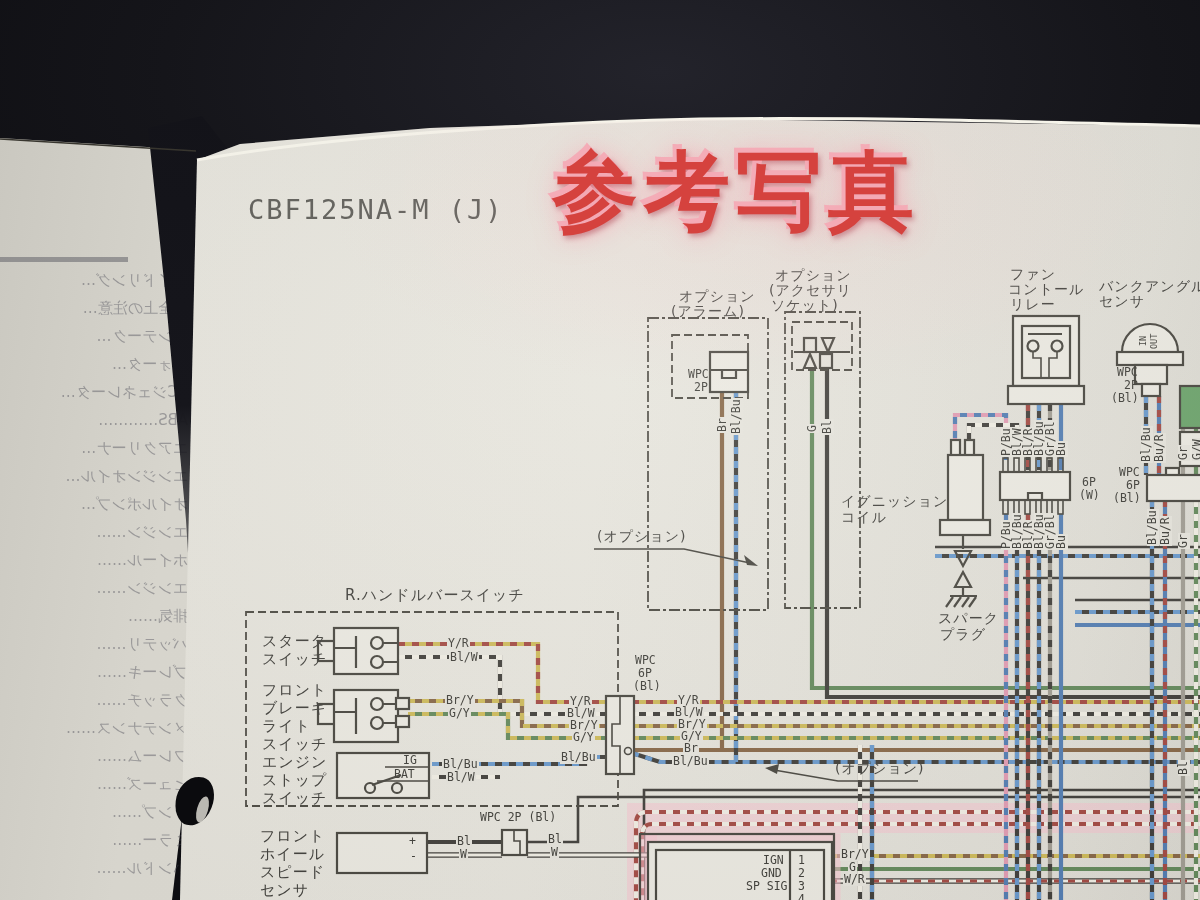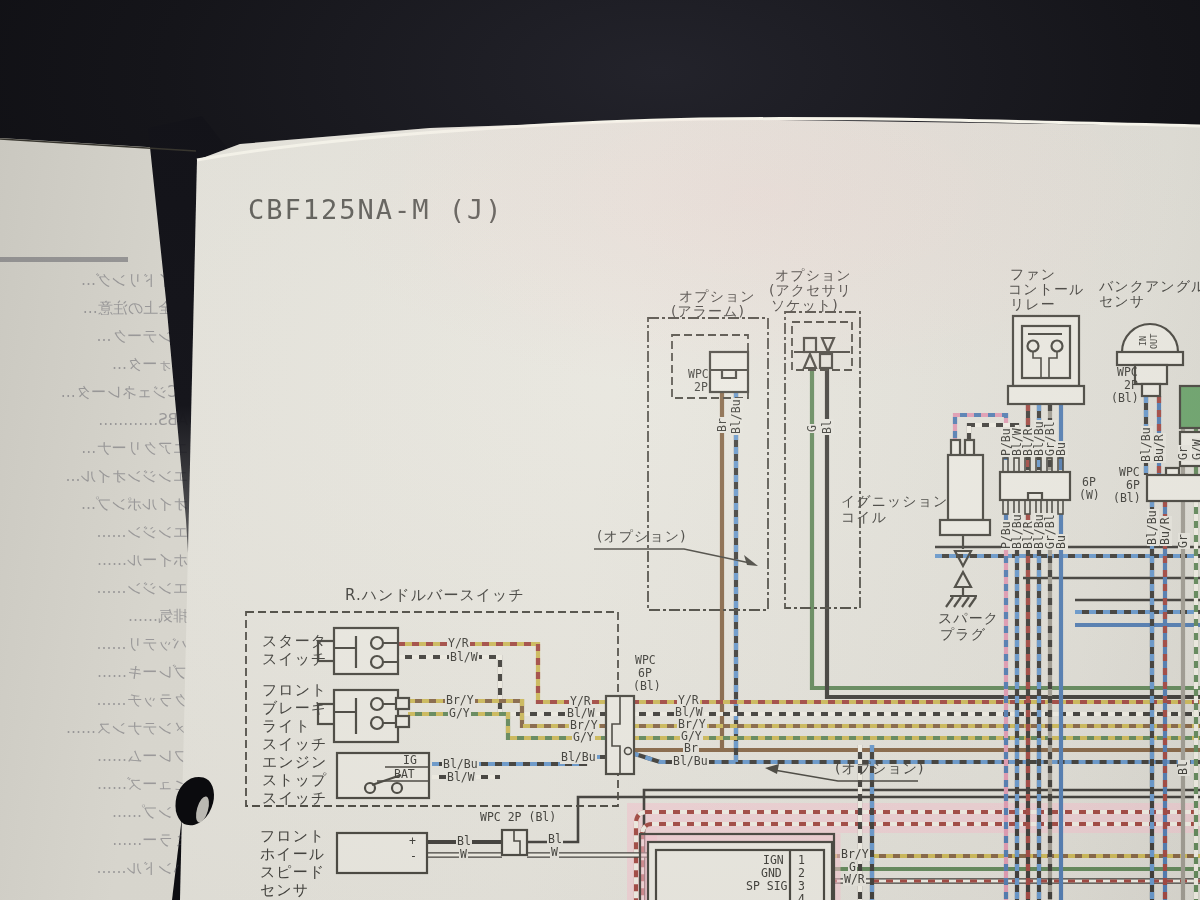--- a/index.html
+++ b/index.html
@@ -433,13 +433,14 @@
   <div class="cl" style="left:840px;top:849px">Br/Y</div>
   <div class="cl" style="left:848px;top:862px">G</div>
   <div class="cl" style="left:843px;top:874px">W/R</div>
 
   <div class="vl" style="left:1178px;top:776px">Bl</div>
 
   <div class="page-shade"></div>
   <div class="hole"></div>
   <div class="hole-shine"></div>
 
+  <div class="wm">参考写真</div>
 </div>
 
 </body></html>

